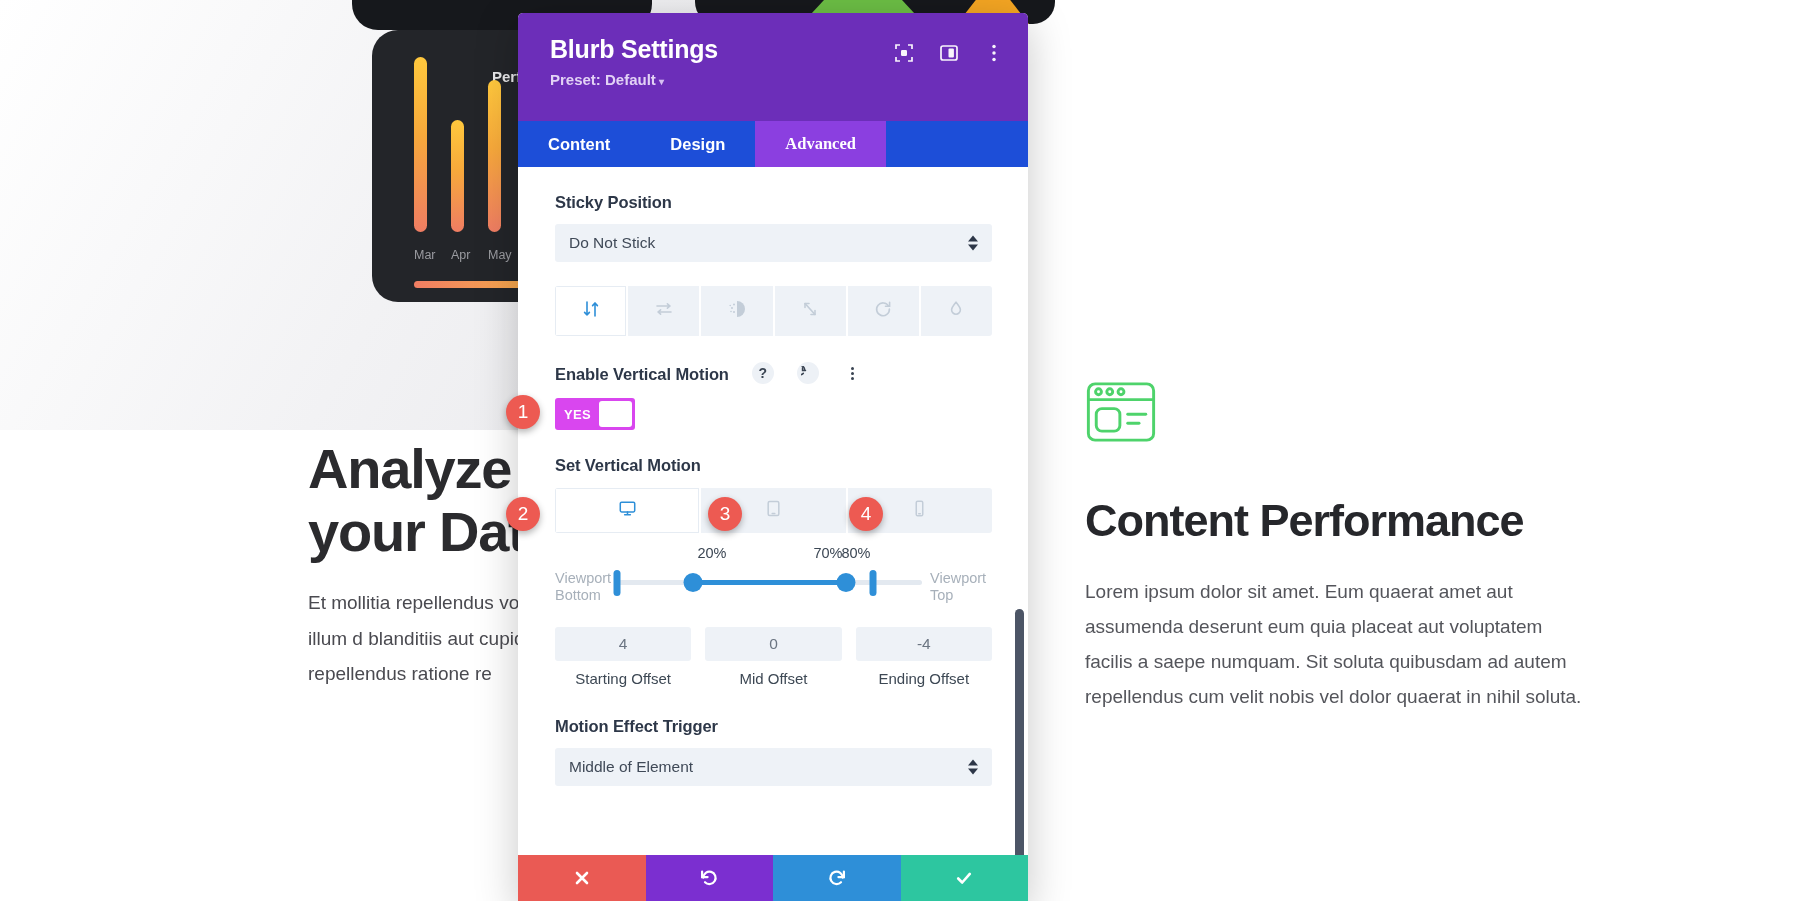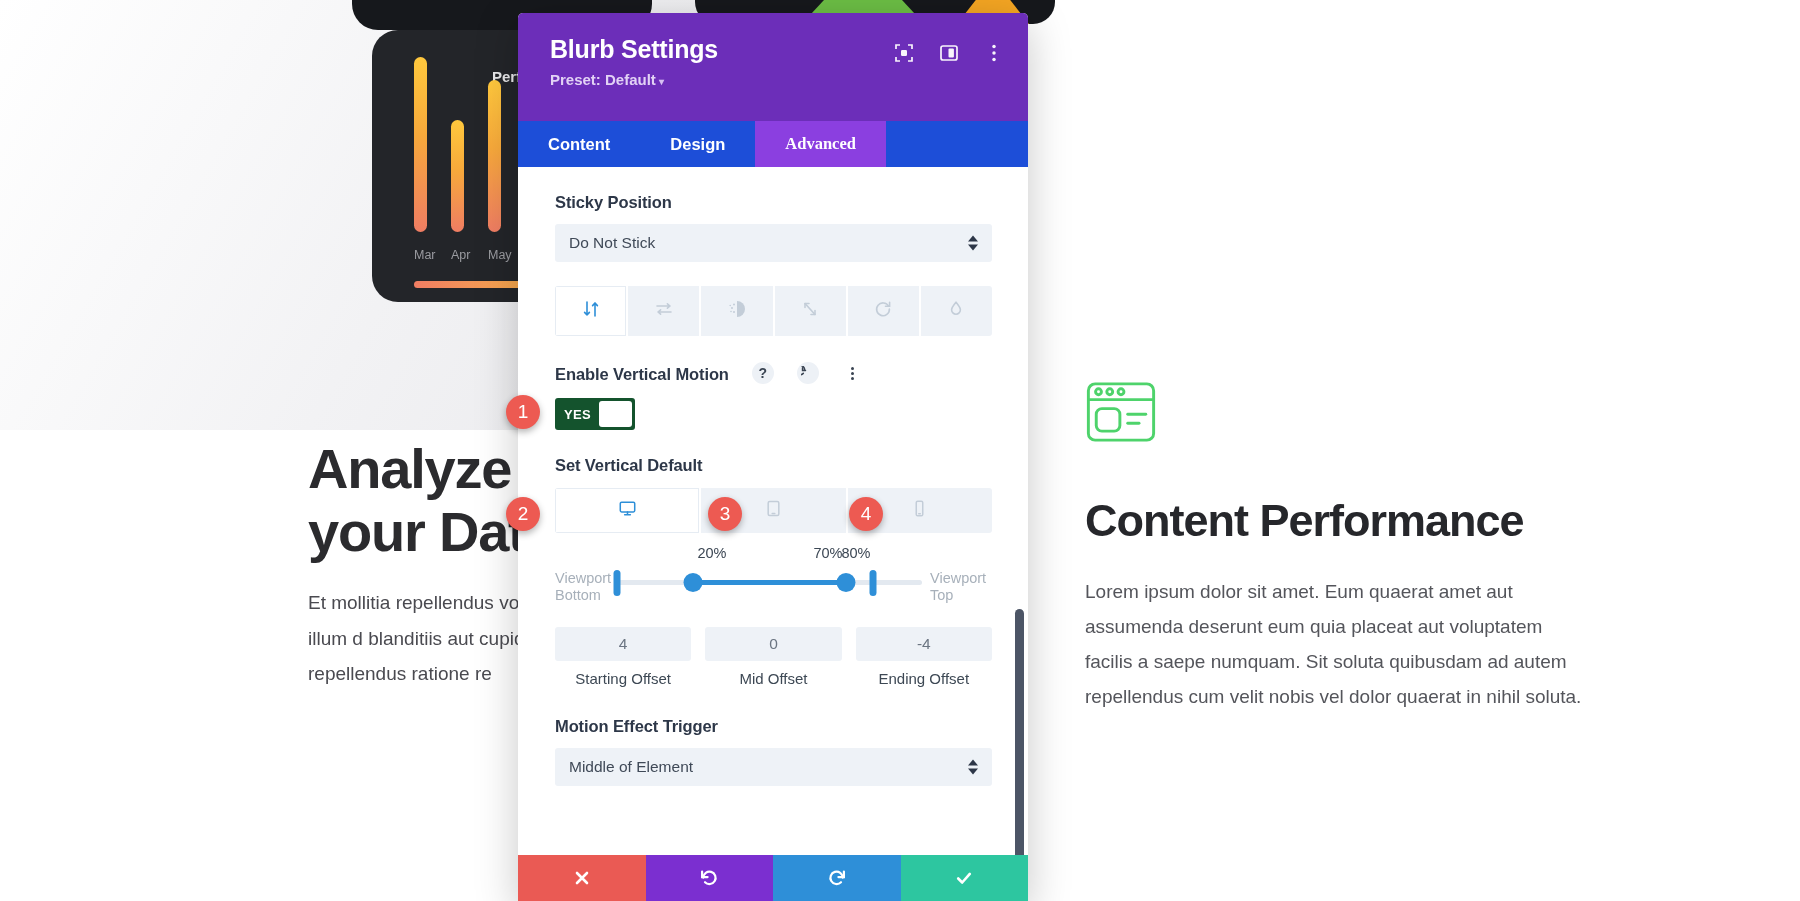--- a/index.html
+++ b/index.html
@@ -155,21 +155,21 @@
     display: flex; align-items:center; justify-content:center; cursor: pointer;
     color: #3a4452; font-size: 14px; font-weight: 800;
   }
   .dots-v {
     width: 22px; height: 22px; display:flex; flex-direction: column; align-items:center;
     justify-content:center; gap: 2px; cursor: pointer;
   }
   .dots-v i { width: 3px; height: 3px; border-radius: 50%; background: #3a4452; display:block; }
 
   .toggle {
-    margin-top: 14px; width: 80px; height: 32px; background: #14532d; border-radius: 3px;
+    margin-top: 14px; width: 80px; height: 32px; background: #d946ef; border-radius: 3px;
     display: flex; align-items: center; cursor: pointer; position: relative;
   }
   .toggle .txt { color:#fff; font-size: 13px; font-weight: 800; margin-left: 9px; letter-spacing: .3px; }
   .toggle .knob {
     position: absolute; right: 3px; top: 3px; width: 33px; height: 26px;
     background: #fff; border-radius: 3px;
   }
 
   .devtabs {
     margin-top: 13px; display: flex; height: 45px; background: #eef2f7; border-radius: 3px; overflow: hidden;
@@ -408,21 +408,21 @@
             <i></i>
           </span>
       </div>
       <div class="toggle">
         <span class="txt">YES</span>
         <span class="knob"></span>
       </div>
     </div>
 
     <div class="sect" style="margin-top:26px">
-      <div class="lbl">Set Vertical Default</div>
+      <div class="lbl">Set Vertical Motion</div>
       <div class="devtabs">
         <div class="devtab active">
           <span>
             <svg width="19" height="19" viewBox="0 0 20 20" fill="none" stroke="#2e8fd8" stroke-width="1.6" stroke-linecap="round" stroke-linejoin="round">
               <rect x="2.4" y="3.4" width="15.2" height="10.2" rx="1.4"></rect>
               <path d="M10 13.6v3M7 16.6h6"></path>
             </svg>
           </span>
         </div>
         <div class="devtab">

